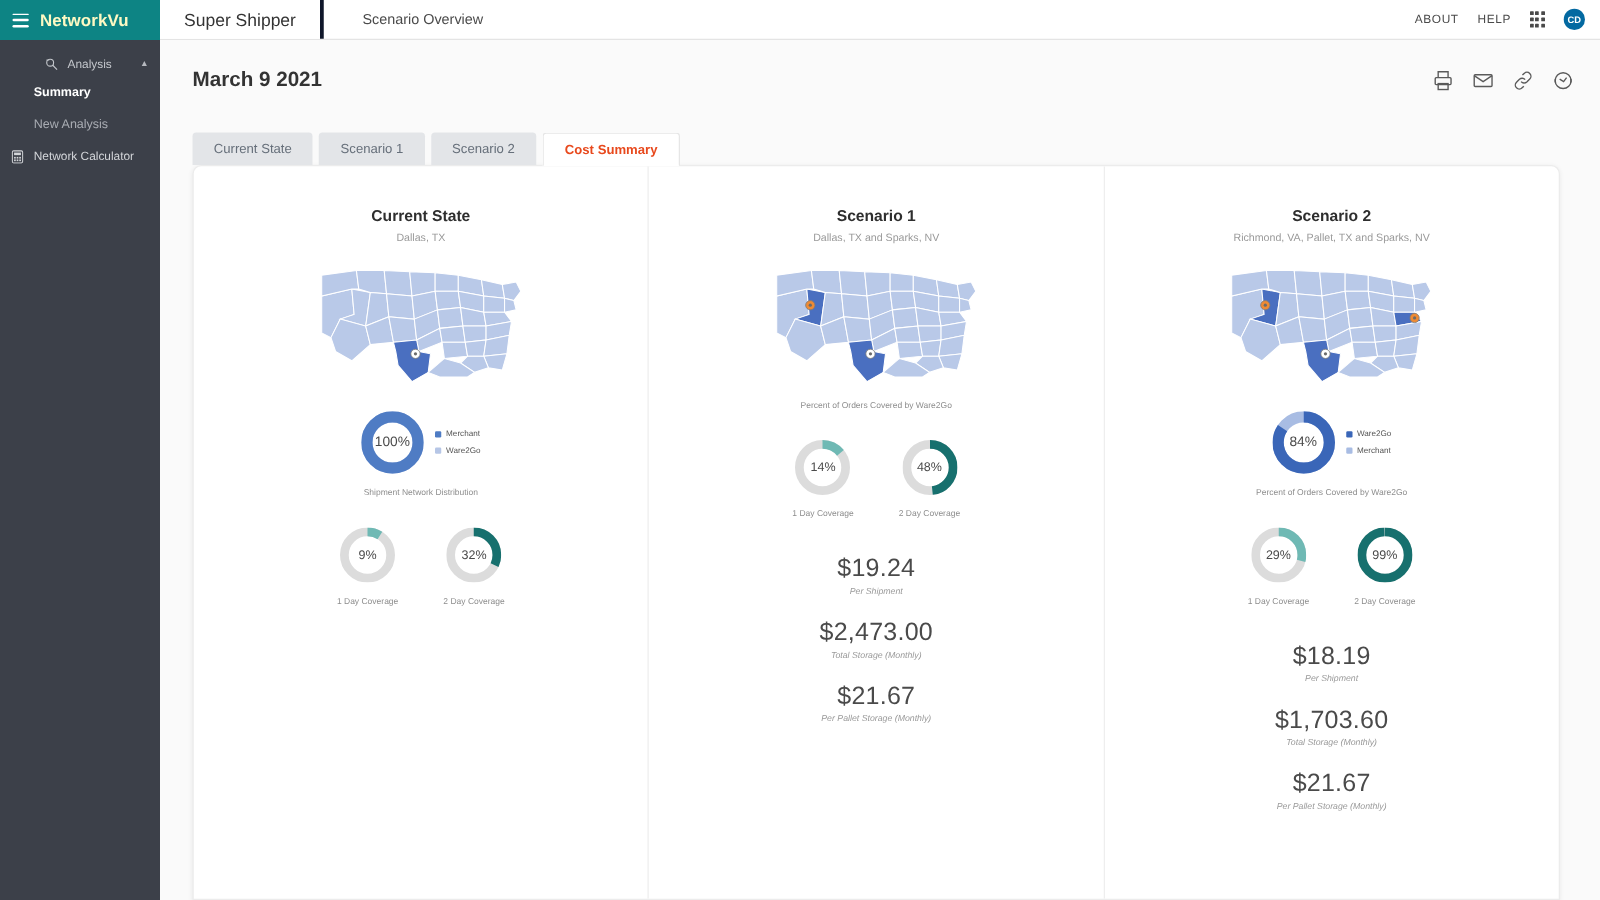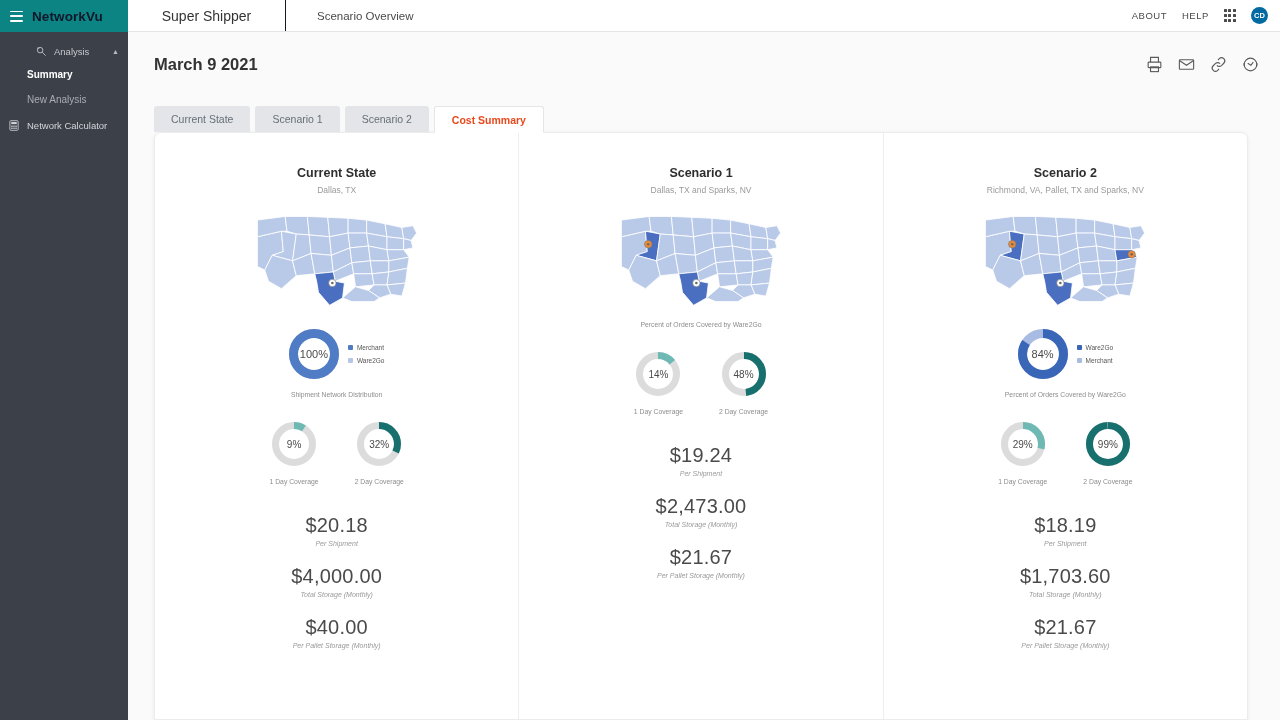--- a/index.html
+++ b/index.html
@@ -21,27 +21,27 @@
   }
   .brand {
     width: 128px; height: 32px;
     background: #0d8484;
     display: flex; align-items: center; gap: 9px;
     padding-left: 10px;
     flex: 0 0 auto;
   }
   .hamburger { width: 13px; height: 11px; display: flex; flex-direction: column; justify-content: space-between; cursor: pointer; }
   .hamburger i { display: block; height: 1.6px; background: #fff; border-radius: 1px; }
-  .brand-name { color: #0f172a; font-size: 13.5px; font-weight: bold; letter-spacing: .1px; }
+  .brand-name { color: #fef9c3; font-size: 13.5px; font-weight: bold; letter-spacing: .1px; }
 
   .app-title {
-    width: 158px; flex: 0 0 auto;
+    width: 131px; flex: 0 0 auto;
     display: flex; align-items: center; justify-content: center;
     font-size: 14px; color: #333; font-weight: 500;
-    border-right: 1px solid #0f172a;
+    border-right: 3px solid #0f172a;
     background: #fff;
   }
   .page-crumb {
     display: flex; align-items: center;
     padding-left: 31px;
     font-size: 11.5px; color: #4a4a4a;
     flex: 1 1 auto;
   }
   .top-right {
     display: flex; align-items: center; gap: 15px;
@@ -381,35 +381,20 @@
             <svg width="44" height="44" viewBox="0 0 44 44">
     <circle cx="22" cy="22" r="18.5" fill="none" stroke="#dcdcdc" stroke-width="7"></circle>
     <circle cx="22" cy="22" r="18.5" fill="none" stroke="#17706e" stroke-width="7" stroke-dasharray="37.19645701850315 79.0424711643192" stroke-dashoffset="0" transform="rotate(-90 22 22)"></circle>
   </svg>
             <div class="val">32%</div>
           </div>
           <div class="gauge-lbl">2 Day Coverage</div>
         </div>
     </div>
 
-    <div class="metrics">
-
-        <div class="metric">
-          <div class="big">$20.18</div>
-          <div class="lbl">Per Shipment</div>
-        </div>
-        <div class="metric">
-          <div class="big">$4,000.00</div>
-          <div class="lbl">Total Storage (Monthly)</div>
-        </div>
-        <div class="metric">
-          <div class="big">$40.00</div>
-          <div class="lbl">Per Pallet Storage (Monthly)</div>
-        </div>
-    </div>
       </div>
       <div class="col">
     <div class="col-title">Scenario 1</div>
     <div class="col-sub">Dallas, TX and Sparks, NV</div>
     <div class="map-wrap">
   <svg viewBox="0 0 200 108" width="190" height="100">
     <g stroke="#ffffff" stroke-width="0.9">
 
       <path fill="#b9c9e8" d="M14,30 L40,24 L42,46 L30,50 L22,66 L14,62 Z"></path>
       <path fill="#4a6fc0" d="M40,24 L56,27 L52,56 L30,50 L42,46 Z"></path>

